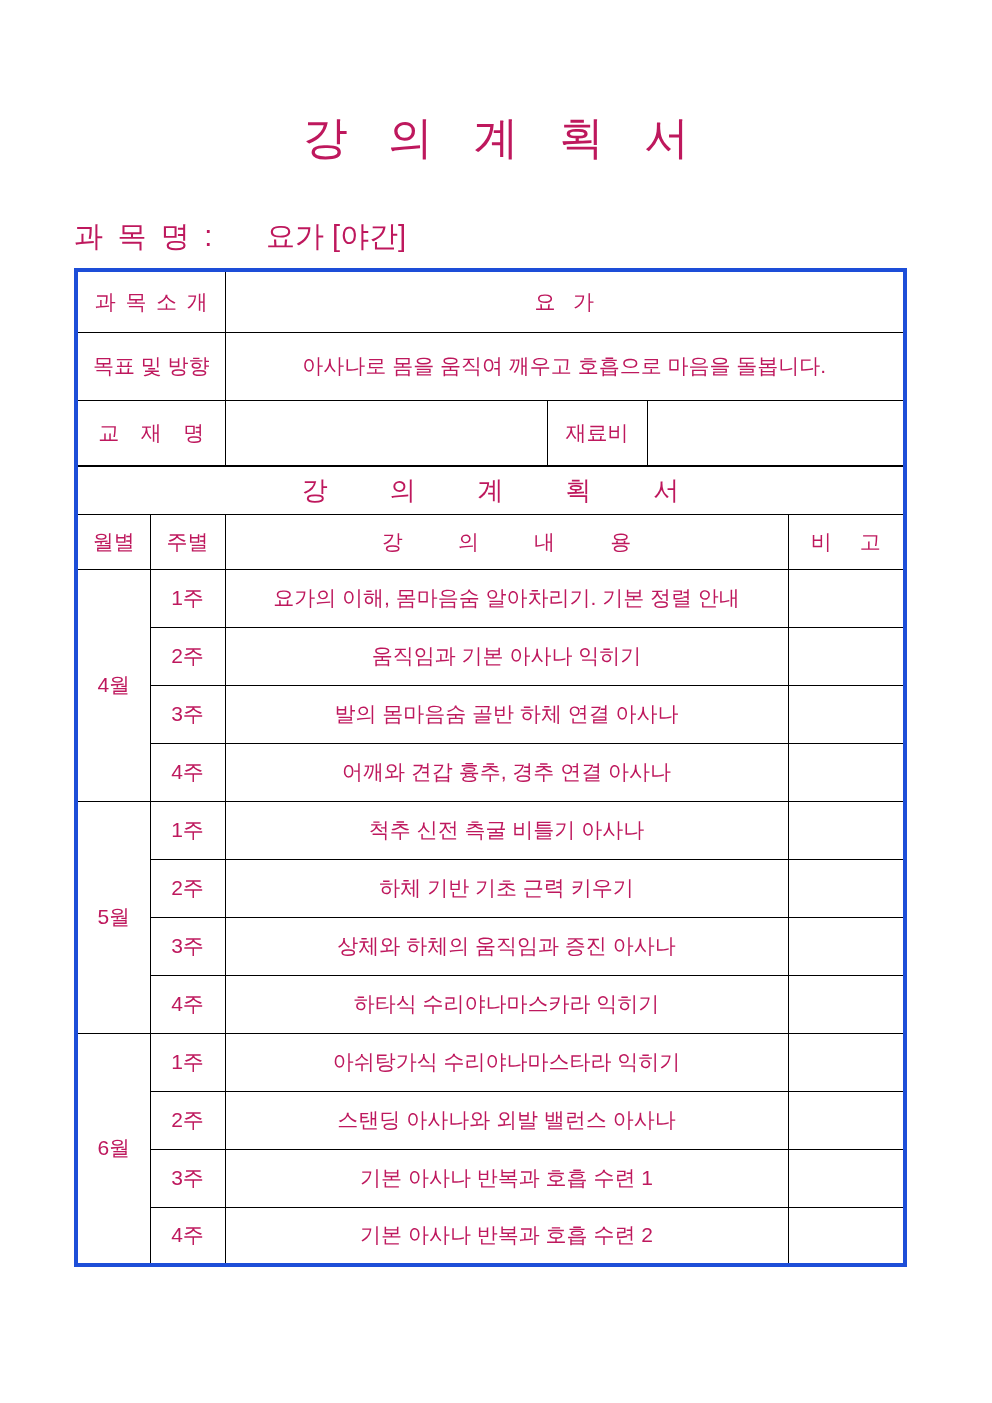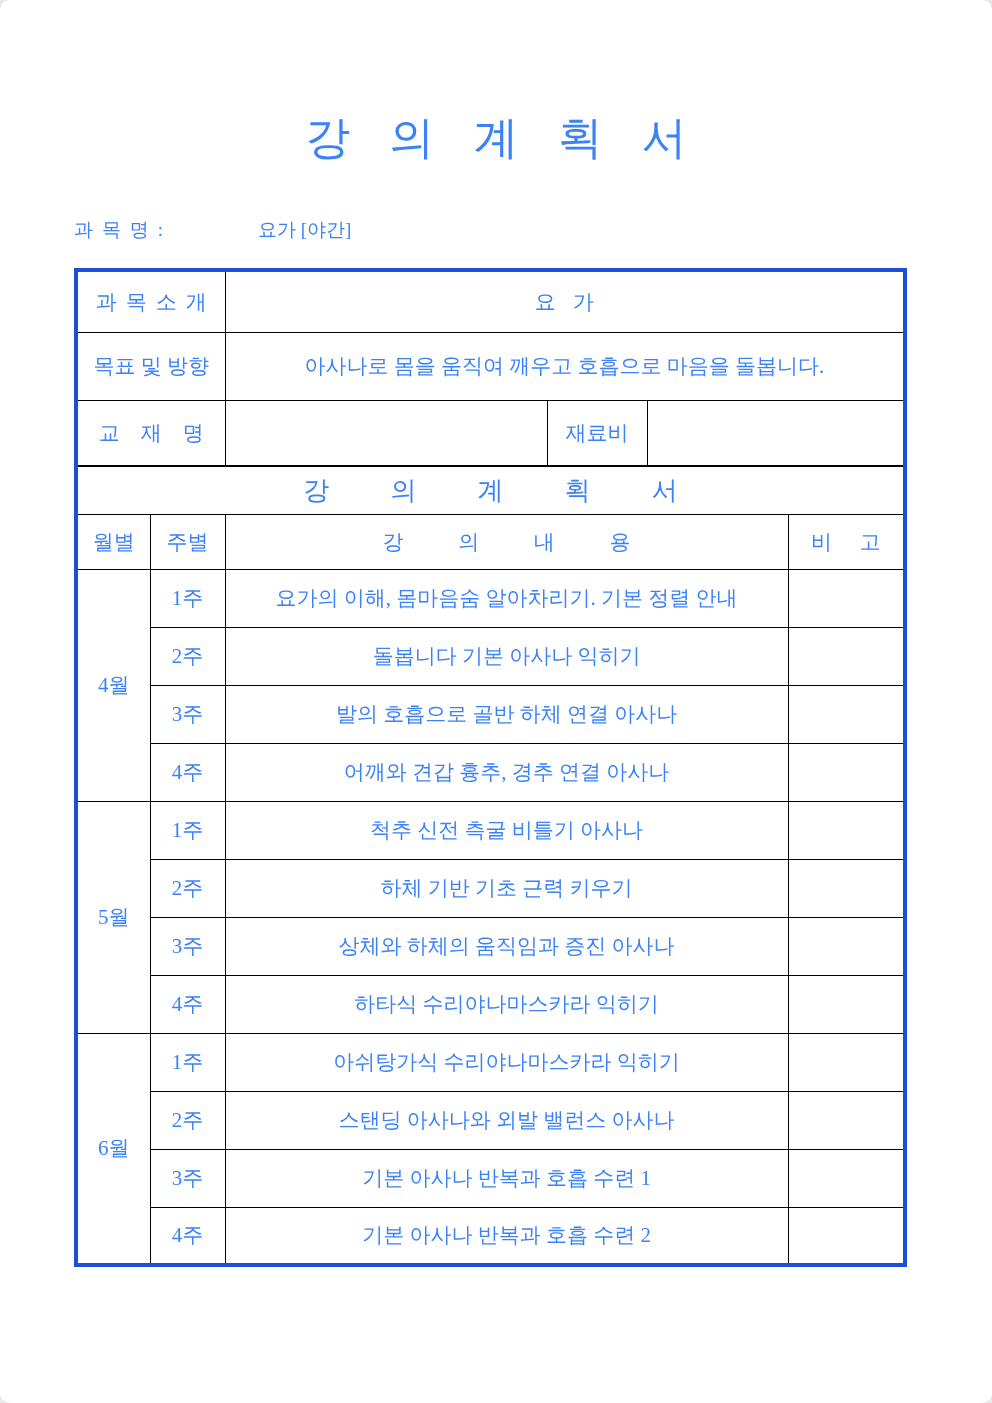--- a/index.html
+++ b/index.html
@@ -3,46 +3,45 @@
 <meta charset="utf-8">
 <style>
   * { margin: 0; padding: 0; box-sizing: border-box; }
   html, body { background: #e8e8e8; }
   .page {
     position: relative;
     width: 992px;
     height: 1403px;
     margin: 0 auto;
     background: #ffffff;
-    font-family: Liberation Serif, serif;
-    color: #3b82f6;
-    border-radius: 10px;
+    font-family: Liberation Sans, sans-serif;
+    color: #be185d;
   }
   .doc-title {
     position: absolute;
     top: 108px;
     left: 0;
     width: 100%;
     text-align: center;
     font-size: 45px;
     font-weight: normal;
     letter-spacing: 0;
     word-spacing: 0.62em;
     white-space: nowrap;
   }
   .meta-line {
     position: absolute;
     top: 217px;
     left: 74px;
     width: 831px;
     height: 34px;
-    font-size: 19px;
+    font-size: 29px;
   }
   .meta-line .subject-label  { position: absolute; left: 0;   top: 0; word-spacing: 0.22em; }
-  .meta-line .subject-value  { position: absolute; left: 184px; top: 0; }
+  .meta-line .subject-value  { position: absolute; left: 192px; top: 0; }
   .meta-line .instructor     { position: absolute; left: 499px; top: 0; word-spacing: 0.22em; }
   .plan-table {
     position: absolute;
     top: 268px;
     left: 74px;
     border-collapse: collapse;
     table-layout: fixed;
     width: 831px;
     border: 4px solid #1d4ed8;
     font-size: 21px;
@@ -120,26 +119,26 @@
     </tr>
 
     <tr class="r-data">
       <td rowspan="4">4월</td>
       <td>1주</td>
       <td colspan="3">요가의 이해, 몸마음숨 알아차리기. 기본 정렬 안내</td>
       <td></td>
     </tr>
     <tr class="r-data">
       <td>2주</td>
-      <td colspan="3">돌봅니다 기본 아사나 익히기</td>
+      <td colspan="3">움직임과 기본 아사나 익히기</td>
       <td></td>
     </tr>
     <tr class="r-data">
       <td>3주</td>
-      <td colspan="3">발의 호흡으로 골반 하체 연결 아사나</td>
+      <td colspan="3">발의 몸마음숨 골반 하체 연결 아사나</td>
       <td></td>
     </tr>
     <tr class="r-data">
       <td>4주</td>
       <td colspan="3">어깨와 견갑 흉추, 경추 연결 아사나</td>
       <td></td>
     </tr>
 
     <tr class="r-data">
       <td rowspan="4">5월</td>
@@ -159,21 +158,21 @@
     </tr>
     <tr class="r-data">
       <td>4주</td>
       <td colspan="3">하타식 수리야나마스카라 익히기</td>
       <td></td>
     </tr>
 
     <tr class="r-data">
       <td rowspan="4">6월</td>
       <td>1주</td>
-      <td colspan="3">아쉬탕가식 수리야나마스카라 익히기</td>
+      <td colspan="3">아쉬탕가식 수리야나마스타라 익히기</td>
       <td></td>
     </tr>
     <tr class="r-data">
       <td>2주</td>
       <td colspan="3">스탠딩 아사나와 외발 밸런스 아사나</td>
       <td></td>
     </tr>
     <tr class="r-data">
       <td>3주</td>
       <td colspan="3">기본 아사나 반복과 호흡 수련 1</td>

